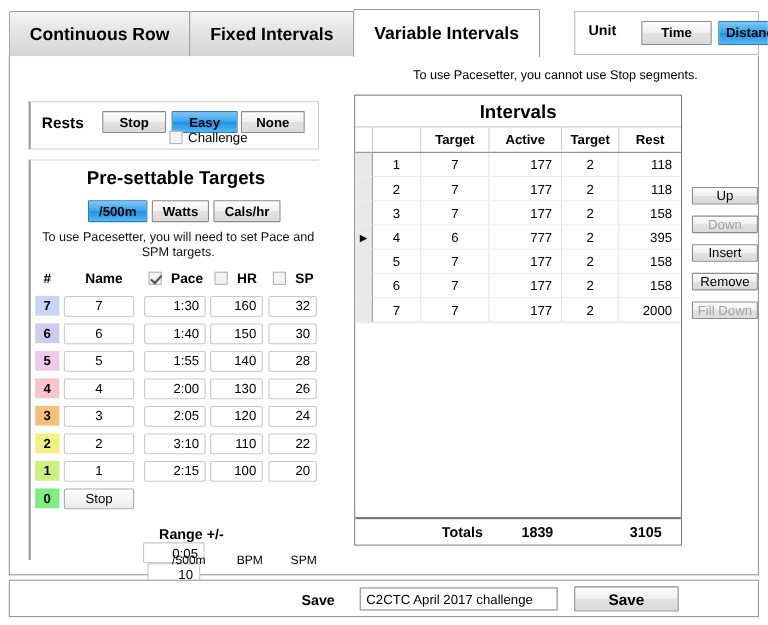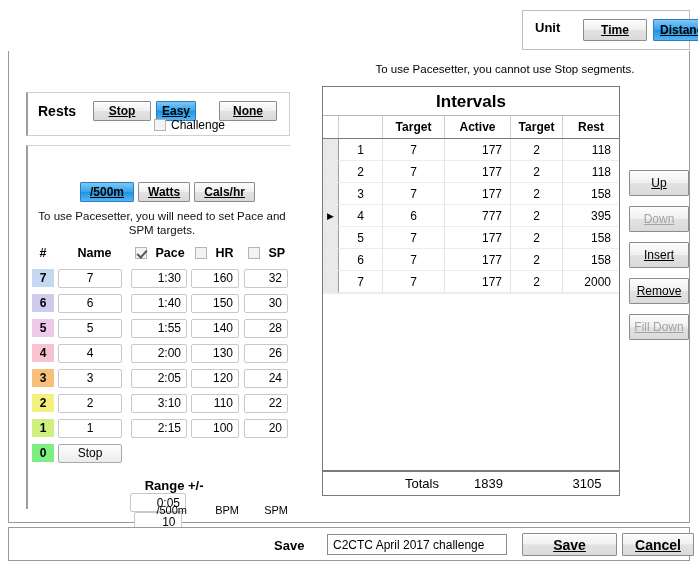--- a/index.html
+++ b/index.html
@@ -42,21 +42,21 @@
   }
   .unit-group .ulabel {
     position:absolute; left:12px; top:9px; font-size:13px; font-weight:bold;
   }
   .btn {
     border:1px solid #8c8c8c; border-radius:1px;
     background:linear-gradient(to bottom,#fdfdfd 0%,#f0f0f0 48%,#e2e2e2 52%,#dadada 100%);
     font-family:"Liberation Sans", sans-serif;
     font-size:12px; font-weight:bold; color:#000;
     display:flex; align-items:center; justify-content:center;
-    cursor:default; padding:0;text-decoration:underline;
+    cursor:default; padding:0;
   }
   .btn.sel {
     background:linear-gradient(to bottom,#7fc6f5 0%,#37a5ee 48%,#1f93e3 52%,#55b7f2 100%);
     border-color:#2b7ebb; color:#000;
   }
   .btn.disabled { color:#a4a4a4; }
   #unit-time { position:absolute; left:60px; top:8px; width:64px; height:22px; }
   #unit-distance { position:absolute; left:130px; top:8px; width:64px; height:22px; }
 
   
@@ -65,21 +65,21 @@
     border:1px solid #9a9a9a; border-top:none; background:#fff;
   }
 
   
   .rests-box {
     position:absolute; left:26px; top:92px; width:264px; height:44px;
     border:1px solid #cfcfcf; border-left:2px solid #9d9d9d; background:#fff;
   }
   .rests-label { position:absolute; left:10px; top:10px; font-size:14px; font-weight:bold; }
   #rest-stop { position:absolute; left:65px; top:8px; width:58px; height:20px; }
-  #rest-easy { position:absolute; left:128px; top:8px; width:40px; height:20px; }
+  #rest-easy { position:absolute; left:128px; top:8px; width:60px; height:20px; }
   #rest-none { position:absolute; left:191px; top:8px; width:58px; height:20px; }
   .chk {
     width:12px; height:12px; border:1px solid #b4b4b4; background:#f3f3f3;
     display:inline-block; vertical-align:-2px; position:relative;
   }
   .chk.on:after {
     content:""; position:absolute; left:3px; top:0px; width:4px; height:8px;
     border:solid #55585c; border-width:0 2px 2px 0; transform:rotate(42deg);
   }
   .challenge-row { position:absolute; left:126px; top:25px; font-size:12px; }
@@ -177,30 +177,30 @@
   }
   .iv-row .k-idx { justify-content:center; }
   .iv-row .k-t1 { justify-content:center; }
   .iv-row .k-act { justify-content:flex-end; padding-right:8px; }
   .iv-row .k-t2 { justify-content:center; }
   .iv-row .k-rest { justify-content:flex-end; padding-right:8px; border-right:none; }
   .iv-filler { border-top:1px solid #ececec; height:171px; }
   .iv-totals {
     position:absolute; left:0; bottom:0; width:100%; height:25px;
     border-top:2px solid #7a7a7a; display:flex; align-items:center;
-    font-weight:normal; font-size:13px; background:#fff;
+    font-weight:bold; font-size:13px; background:#fff;
   }
   .iv-totals .t-lbl { width:122px; text-align:right; padding-right:6px; }
   .iv-totals .t-act { width:66px; text-align:right; padding-right:8px; }
   .iv-totals .t-gap { width:52px; }
   .iv-totals .t-rest { flex:1; text-align:center; padding-right:8px; }
 
   
   .side-btns { position:absolute; left:629px; top:170px; width:60px; }
-  .side-btns .btn { width:60px; height:26px; margin-bottom:10px; font-weight:normal; }
+  .side-btns .btn { width:60px; height:16px; margin-bottom:10px; font-weight:normal; }
 
   
   .bottom-bar {
     position:absolute; left:8px; top:527px; width:682px; height:34px;
     border:1px solid #9a9a9a; background:#fff;
   }
   .save-lbl { position:absolute; left:265px; top:10px; font-size:13px; font-weight:bold; }
   .save-input {
     position:absolute; left:318px; top:6px; width:180px; height:21px;
     border:1px solid #8d8d8d; background:#fff; font-size:12px;
@@ -208,40 +208,46 @@
   }
   #btn-save   { position:absolute; left:513px; top:5px; width:95px; height:23px; font-size:14px; }
   #btn-cancel { position:absolute; left:613px; top:5px; width:72px; height:23px; font-size:14px; }
 </style>
 </head>
 <body>
 
 <div id="app">
 
   <div class="tabstrip">
+    <div class="tabs-left">
+      <div class="tab">Continuous Row</div>
+      <div class="tab">Fixed Intervals</div>
+      <div class="tab active">Variable Intervals</div>
+    </div>
     <div class="unit-group">
       <div class="ulabel">Unit</div>
       <div class="btn" id="unit-time">Time</div>
       <div class="btn sel" id="unit-distance">Distance</div>
     </div>
   </div>
 
   <div class="content-frame"></div>
 
   <div class="rests-box">
     <div class="rests-label">Rests</div>
     <div class="btn" id="rest-stop">Stop</div>
     <div class="btn sel" id="rest-easy">Easy</div>
     <div class="btn" id="rest-none">None</div>
     <div class="challenge-row">
       <span class="chk"></span><span class="t">Challenge</span>
     </div>
   </div>
 
   <div class="targets-box">
+    <div class="targets-title">Pre-settable Targets</div>
 
     <div class="unit-btns">
       <div class="btn sel">/500m</div>
       <div class="btn">Watts</div>
       <div class="btn">Cals/hr</div>
     </div>
 
     <div class="hint">To use Pacesetter, you will need to set Pace and SPM targets.</div>
 
     <div class="tg">
@@ -509,16 +515,15 @@
     <div class="btn disabled">Down</div>
     <div class="btn">Insert</div>
     <div class="btn">Remove</div>
     <div class="btn disabled">Fill Down</div>
   </div>
 
   <div class="bottom-bar">
     <div class="save-lbl">Save</div>
     <div class="save-input">C2CTC April 2017 challenge</div>
     <div class="btn" id="btn-save">Save</div>
-    <div class="btn" id="btn-cancel">Cancel</div>
   </div>
 
 </div>
 
 </body></html>

